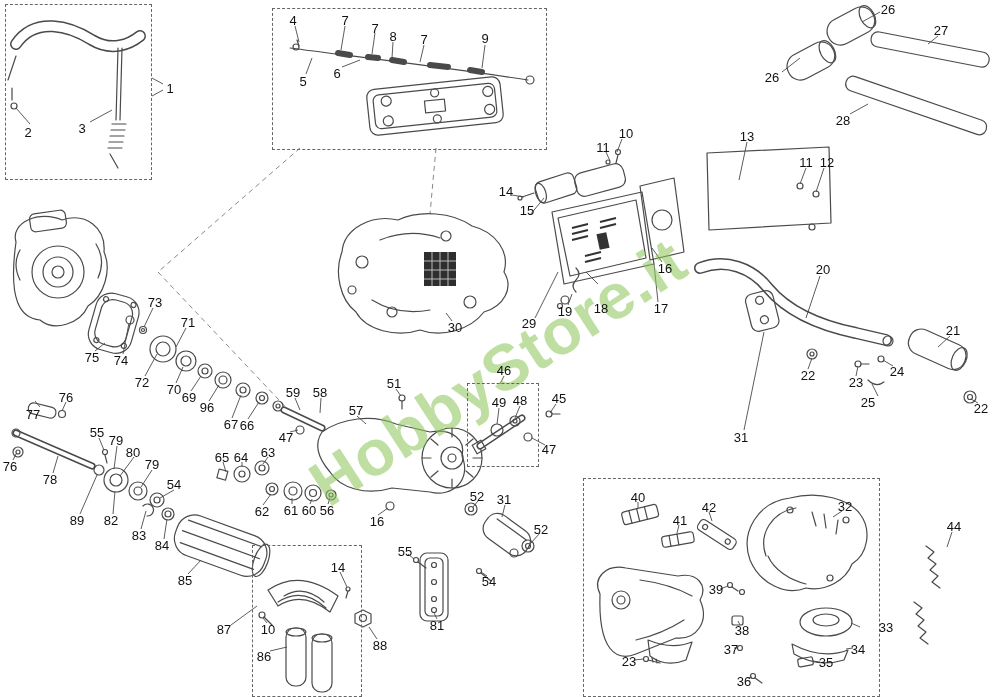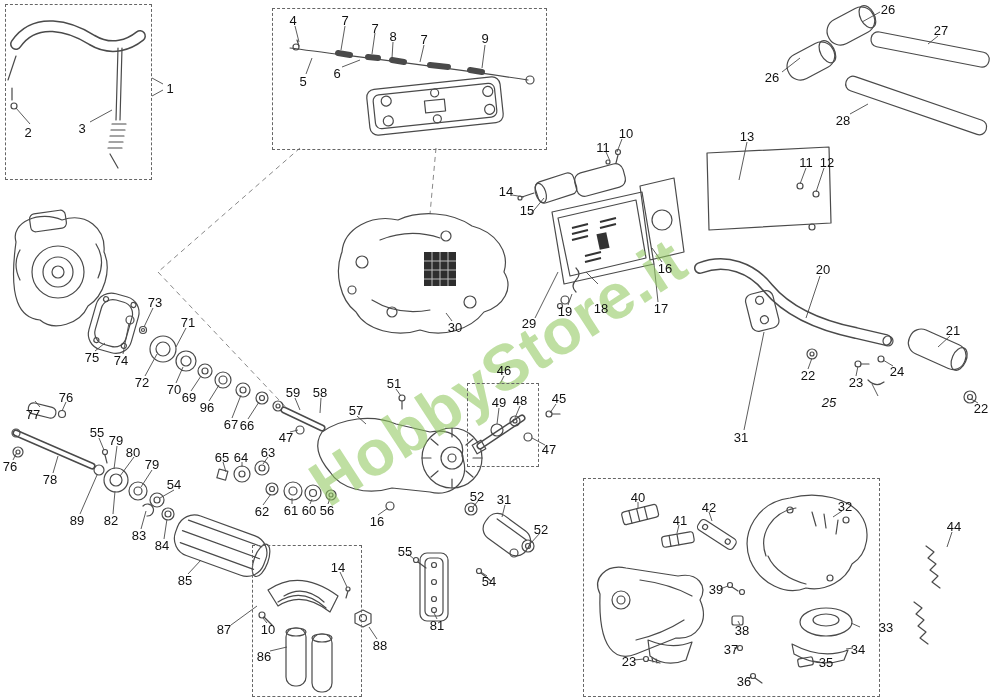--- a/index.html
+++ b/index.html
@@ -497,21 +497,21 @@
       <div class="part-label" style="left: 601px; top: 290px; margin-top: 18px;">18</div>
       <div class="part-label" style="left: 661px; top: 308px;">17</div>
       <div class="part-label" style="left: 565px; top: 311px;">19</div>
       <div class="part-label" style="left: 529px; top: 323px;">29</div>
       <div class="part-label" style="left: 455px; top: 327px;">30</div>
       <div class="part-label" style="left: 823px; top: 269px;">20</div>
       <div class="part-label" style="left: 953px; top: 330px;">21</div>
       <div class="part-label" style="left: 808px; top: 375px;">22</div>
       <div class="part-label" style="left: 856px; top: 382px;">23</div>
       <div class="part-label" style="left: 897px; top: 371px;">24</div>
-      <div class="part-label" style="left: 829px; top: 402px; font-style: italic;">25</div>
+      <div class="part-label" style="left: 868px; top: 402px;">25</div>
       <div class="part-label" style="left: 981px; top: 408px;">22</div>
       <div class="part-label" style="left: 741px; top: 437px;">31</div>
       <div class="part-label" style="left: 155px; top: 302px;">73</div>
       <div class="part-label" style="left: 92px; top: 357px;">75</div>
       <div class="part-label" style="left: 121px; top: 360px;">74</div>
       <div class="part-label" style="left: 188px; top: 322px;">71</div>
       <div class="part-label" style="left: 142px; top: 382px;">72</div>
       <div class="part-label" style="left: 174px; top: 389px;">70</div>
       <div class="part-label" style="left: 189px; top: 397px;">69</div>
       <div class="part-label" style="left: 207px; top: 407px;">96</div>

